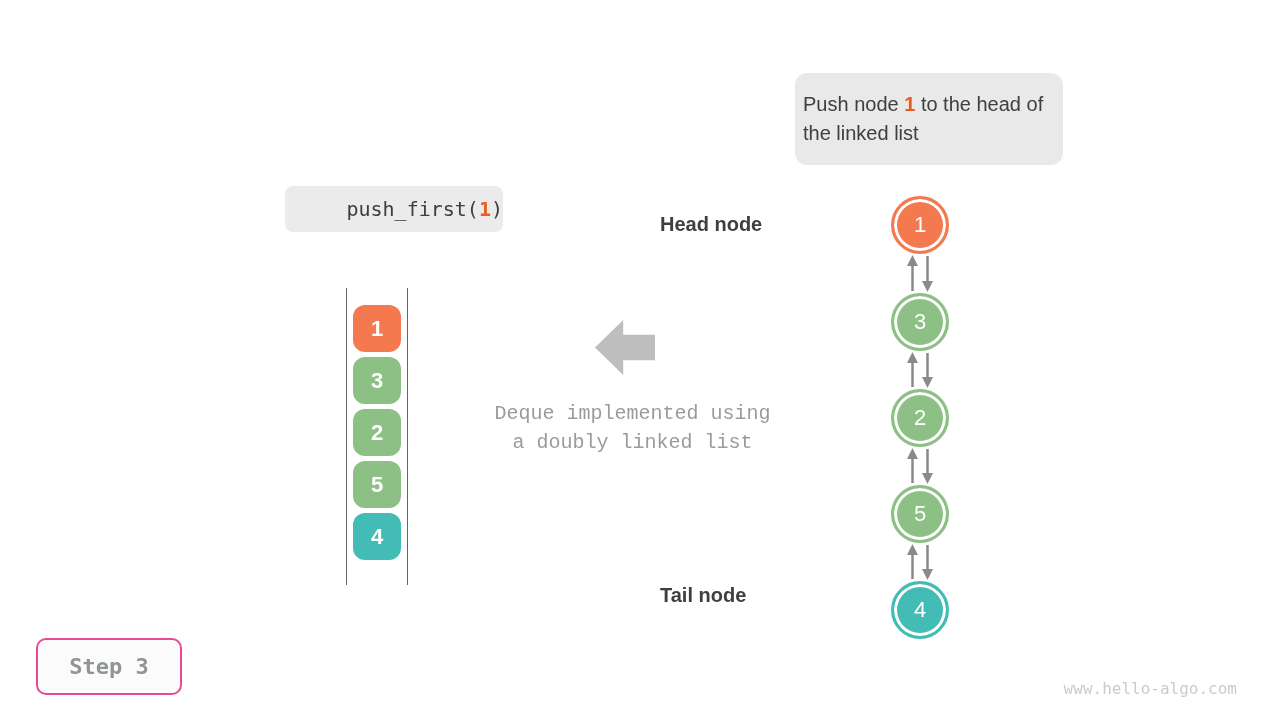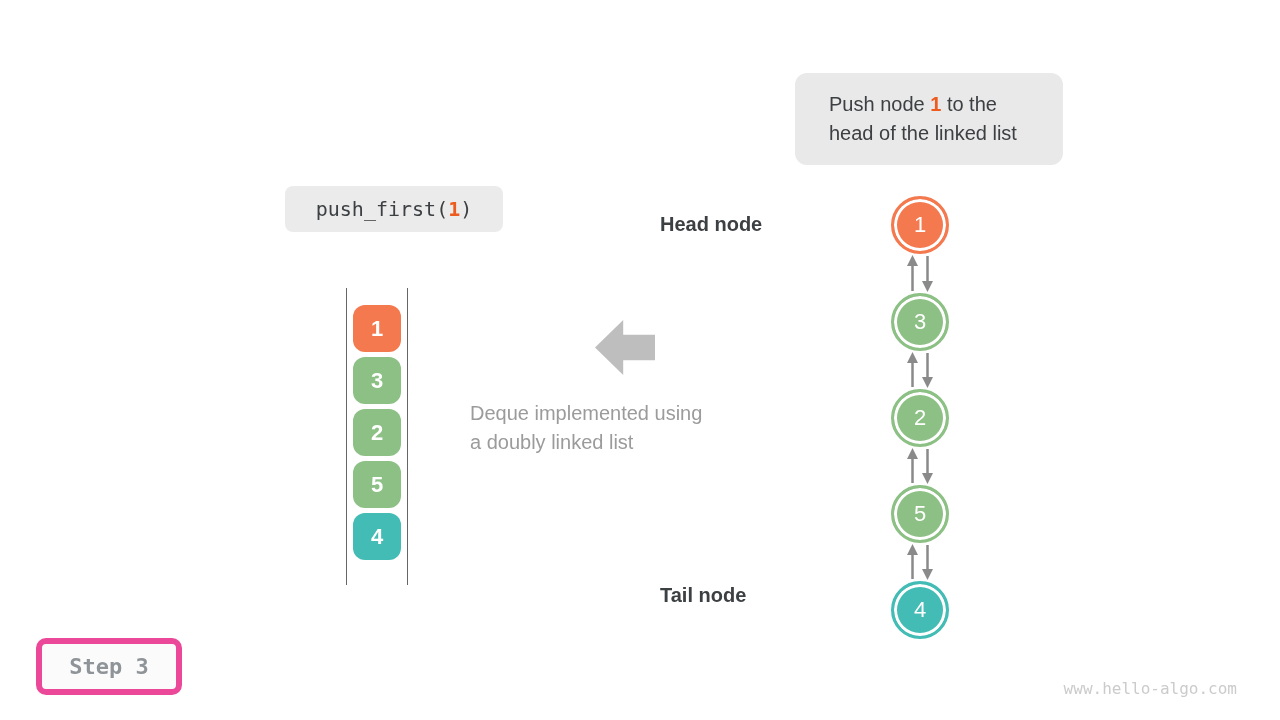--- a/index.html
+++ b/index.html
@@ -15,35 +15,35 @@
     overflow:hidden;
   }
   
   .callout{
     position:absolute;
     left:795px; top:73px;
     width:268px; height:92px;
     box-sizing:border-box;
     background:var(--box_gray);
     border-radius:12px;
-    padding:17px 34px;
+    padding:17px 8px;
     font-size:20px;
     line-height:29px;
     color:var(--text_dark);
   }
   .hl{ color:var(--highlight_orange); font-weight:bold; }
   
   .code-box{
     position:absolute;
     left:285px; top:186px;
     width:218px; height:46px;
     box-sizing:border-box;
     background:#EBEBEB;
     border-radius:8px;
-    display:flex; align-items:center; justify-content:center;
+    display:flex; align-items:center; justify-content:flex-end;
     font-family:"DejaVu Sans Mono", monospace;
     font-size:20px;
     color:var(--text_dark);
     white-space:pre;
   }
   
   .stack{
     position:absolute;
     left:346px; top:288px;
     width:62px; height:297px;
@@ -71,24 +71,25 @@
     left:595px; top:320px;
     width:60px; height:55px;
     background:var(--big_arrow_gray);
     clip-path:polygon(0 50%, 47% 0, 47% 27%, 100% 27%, 100% 73%, 47% 73%, 47% 100%);
   }
   
   .caption{
     position:absolute;
     left:470px; top:399px;
     width:325px;
-    text-align:left;
+    text-align:center;
     font-size:20px;
     line-height:29px;
     color:var(--caption_gray);
+    font-family:Liberation Mono, monospace;
   }
   
   .ll-col{
     position:absolute;
     left:880px; top:190px;
     width:80px; height:460px;
   }
   .ll-col svg{ position:absolute; left:0; top:0; }
   .ll-col svg line{ stroke:var(--arrow_gray); stroke-width:2.5; }
   .ll-col svg polygon{ fill:var(--arrow_gray); }
@@ -116,21 +117,21 @@
   }
   .ll-label.head{ top:213px; }
   .ll-label.tail{ top:584px; }
   
   .step-box{
     position:absolute;
     left:36px; top:638px;
     width:146px; height:57px;
     box-sizing:border-box;
     background:#FBFBFB;
-    border:6px solid #ec4899;
+    border:2px solid #ec4899;
     border-radius:10px;
     display:flex; align-items:center; justify-content:center;
     font-family:"DejaVu Sans Mono", monospace;
     font-weight:bold;
     font-size:22px;
     color:var(--step_text);
     white-space:pre;
   }
   
   .watermark{

